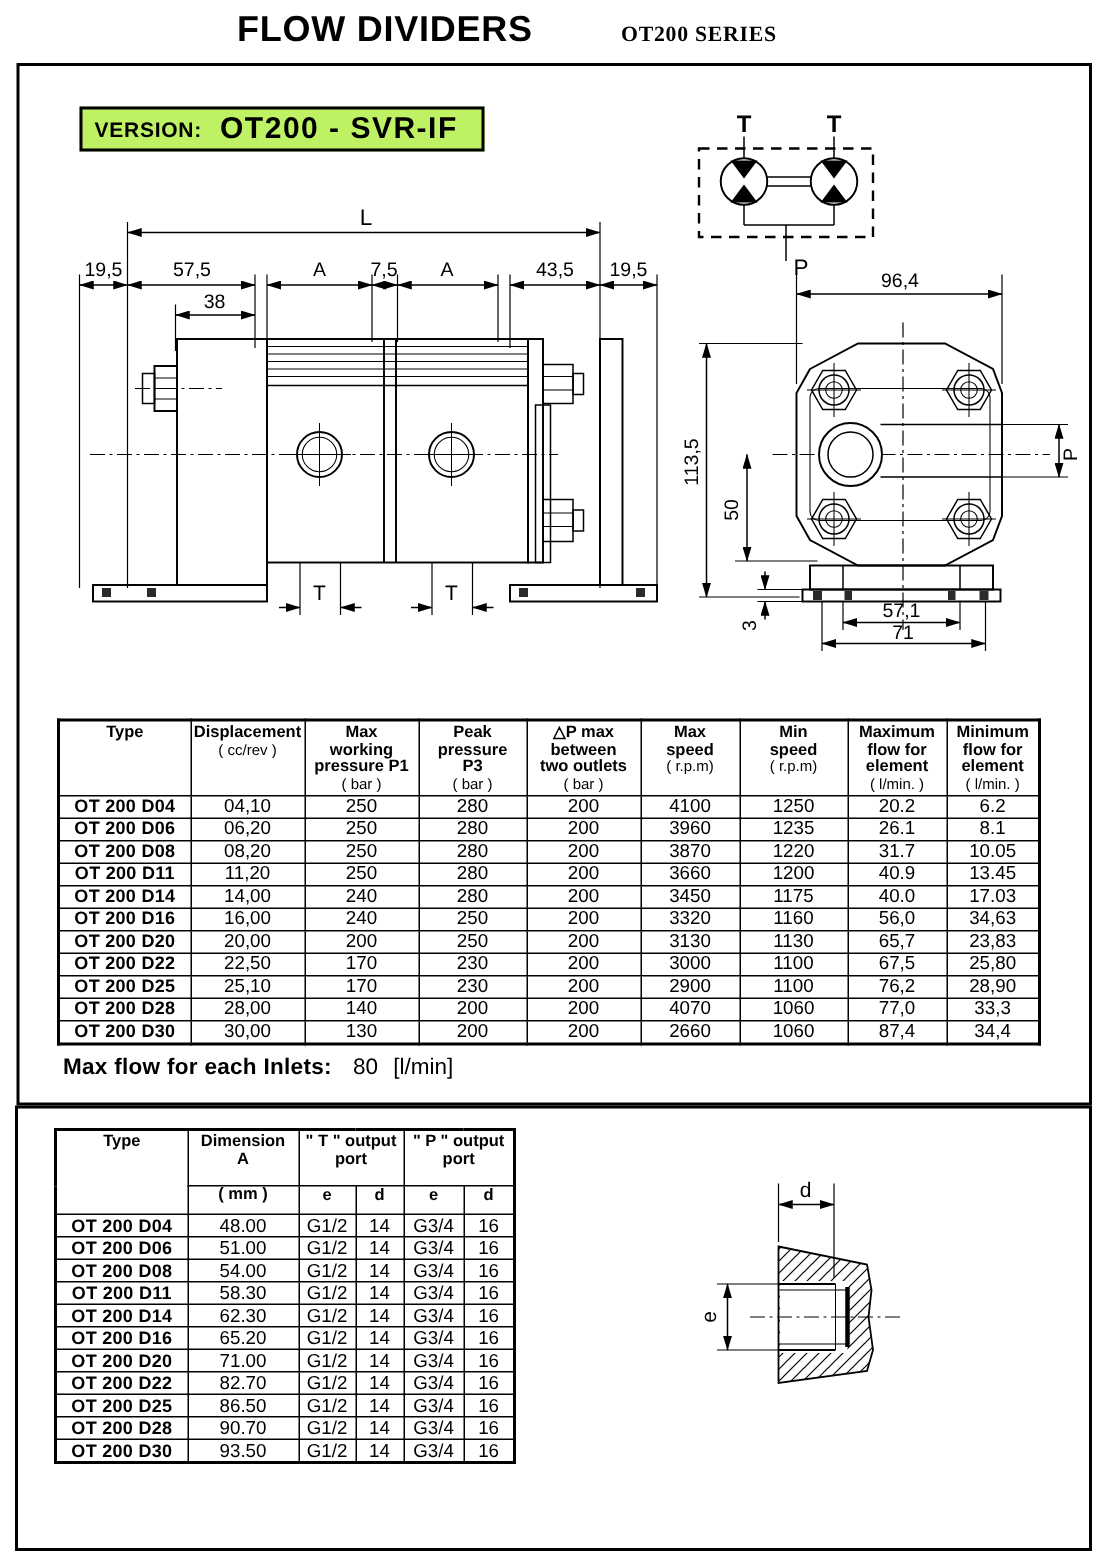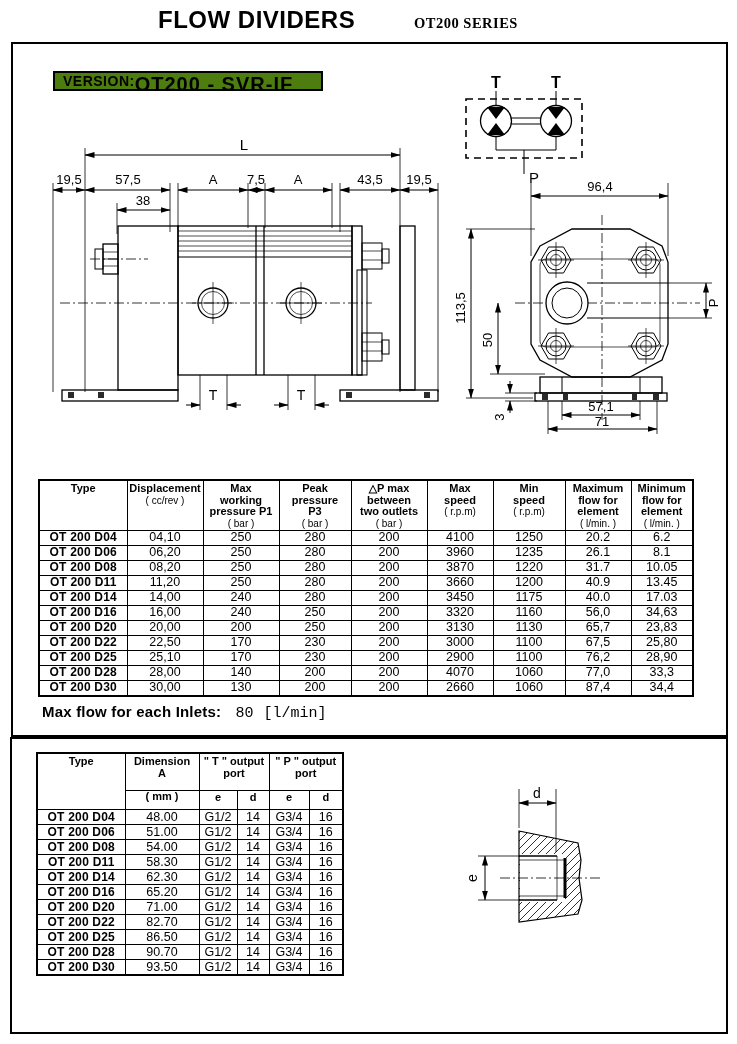--- a/index.html
+++ b/index.html
@@ -15,26 +15,26 @@
   .page-title { left:158px; top:6px; font-size:24px; font-weight:bold; letter-spacing:0.5px; }
   .series     { left:414px; top:15px; font-size:14.5px; font-weight:bold; letter-spacing:0.5px;font-family:Liberation Serif, serif; }
 
   
   .frame { border:2px solid #000; box-sizing:border-box; background:transparent; }
   #box1 { left:11px; top:42px; width:717px; height:695px; }
   #box2 { left:10px; top:737px; width:718px; height:297px; }
 
   
   #version-box {
-    left:53px; top:71px; width:270px; height:20px;
+    left:53px; top:71px; width:270px; height:30px;
     border:2px solid #000; box-sizing:border-box;
-    display:flex; background:#4d7c0f;
+    display:flex; align-items:center; background:#bef264;
   }
   #version-box .vlabel { font-size:14px; font-weight:bold; margin-left:8px; letter-spacing:0.5px; }
-  #version-box .vvalue { font-size:20px; font-weight:bold; margin-left:0; letter-spacing:1px; }
+  #version-box .vvalue { font-size:20px; font-weight:bold; margin-left:12px; letter-spacing:1px; }
 
   
   table { border-collapse:collapse; table-layout:fixed; background:#fff; }
   table.dtable { border:2px solid #000; }
   .dtable th, .dtable td { border:1px solid #000; padding:0; overflow:hidden; }
   .dtable th { font-size:11px; font-weight:bold; vertical-align:top; }
   .hwrap { display:flex; flex-direction:column; justify-content:flex-start; align-items:center; height:100%; box-sizing:border-box; padding:2px 1px 1px 1px; }
   .h-label { white-space:pre-line; line-height:11.5px; }
   .h-unit  { font-weight:normal; font-size:10px; line-height:11px; }
   .dtable td { font-size:12.5px; text-align:center; height:14px; line-height:13px; }
@@ -42,21 +42,21 @@
   #spec-table { left:38px; top:479px; }
   #spec-table th { height:48px; }
   #dim-table  { left:36px; top:752px; }
   #dim-table th { height:18px; }
   #dim-table .toprow th { height:36px; }
 
   
   #max-flow { left:42px; top:703px; font-size:15px; }
   #max-flow .mf-label { font-weight:bold; letter-spacing:0.2px; }
   #max-flow .mf-value, #max-flow .mf-unit {
-    font-family:Liberation Mono, monospace; font-size:15px; margin-left:10px;
+    font-family:Liberation Sans, sans-serif; font-size:15px; margin-left:10px;
   }
   #max-flow .mf-unit { margin-left:6px;text-align:center; }
 
   
   svg { position:absolute; }
   svg line, svg path, svg rect.o, svg circle, svg polyline { stroke:#000; fill:none; }
   svg text { fill:#000; stroke:none; font-family:"Liberation Sans", sans-serif; }
   .dim  { stroke-width:1; }
   .ext  { stroke-width:0.8; }
   .body-l { stroke-width:1.3; }

